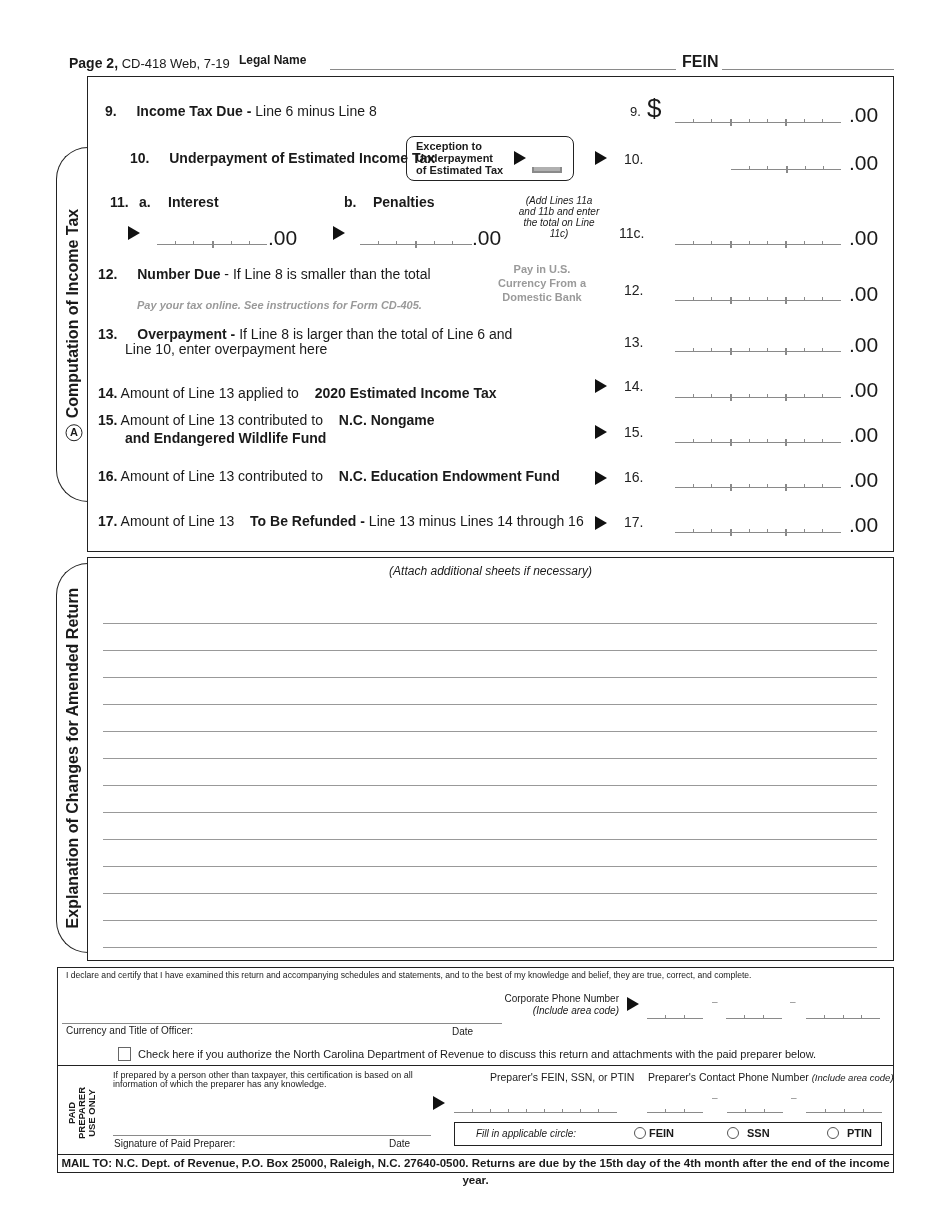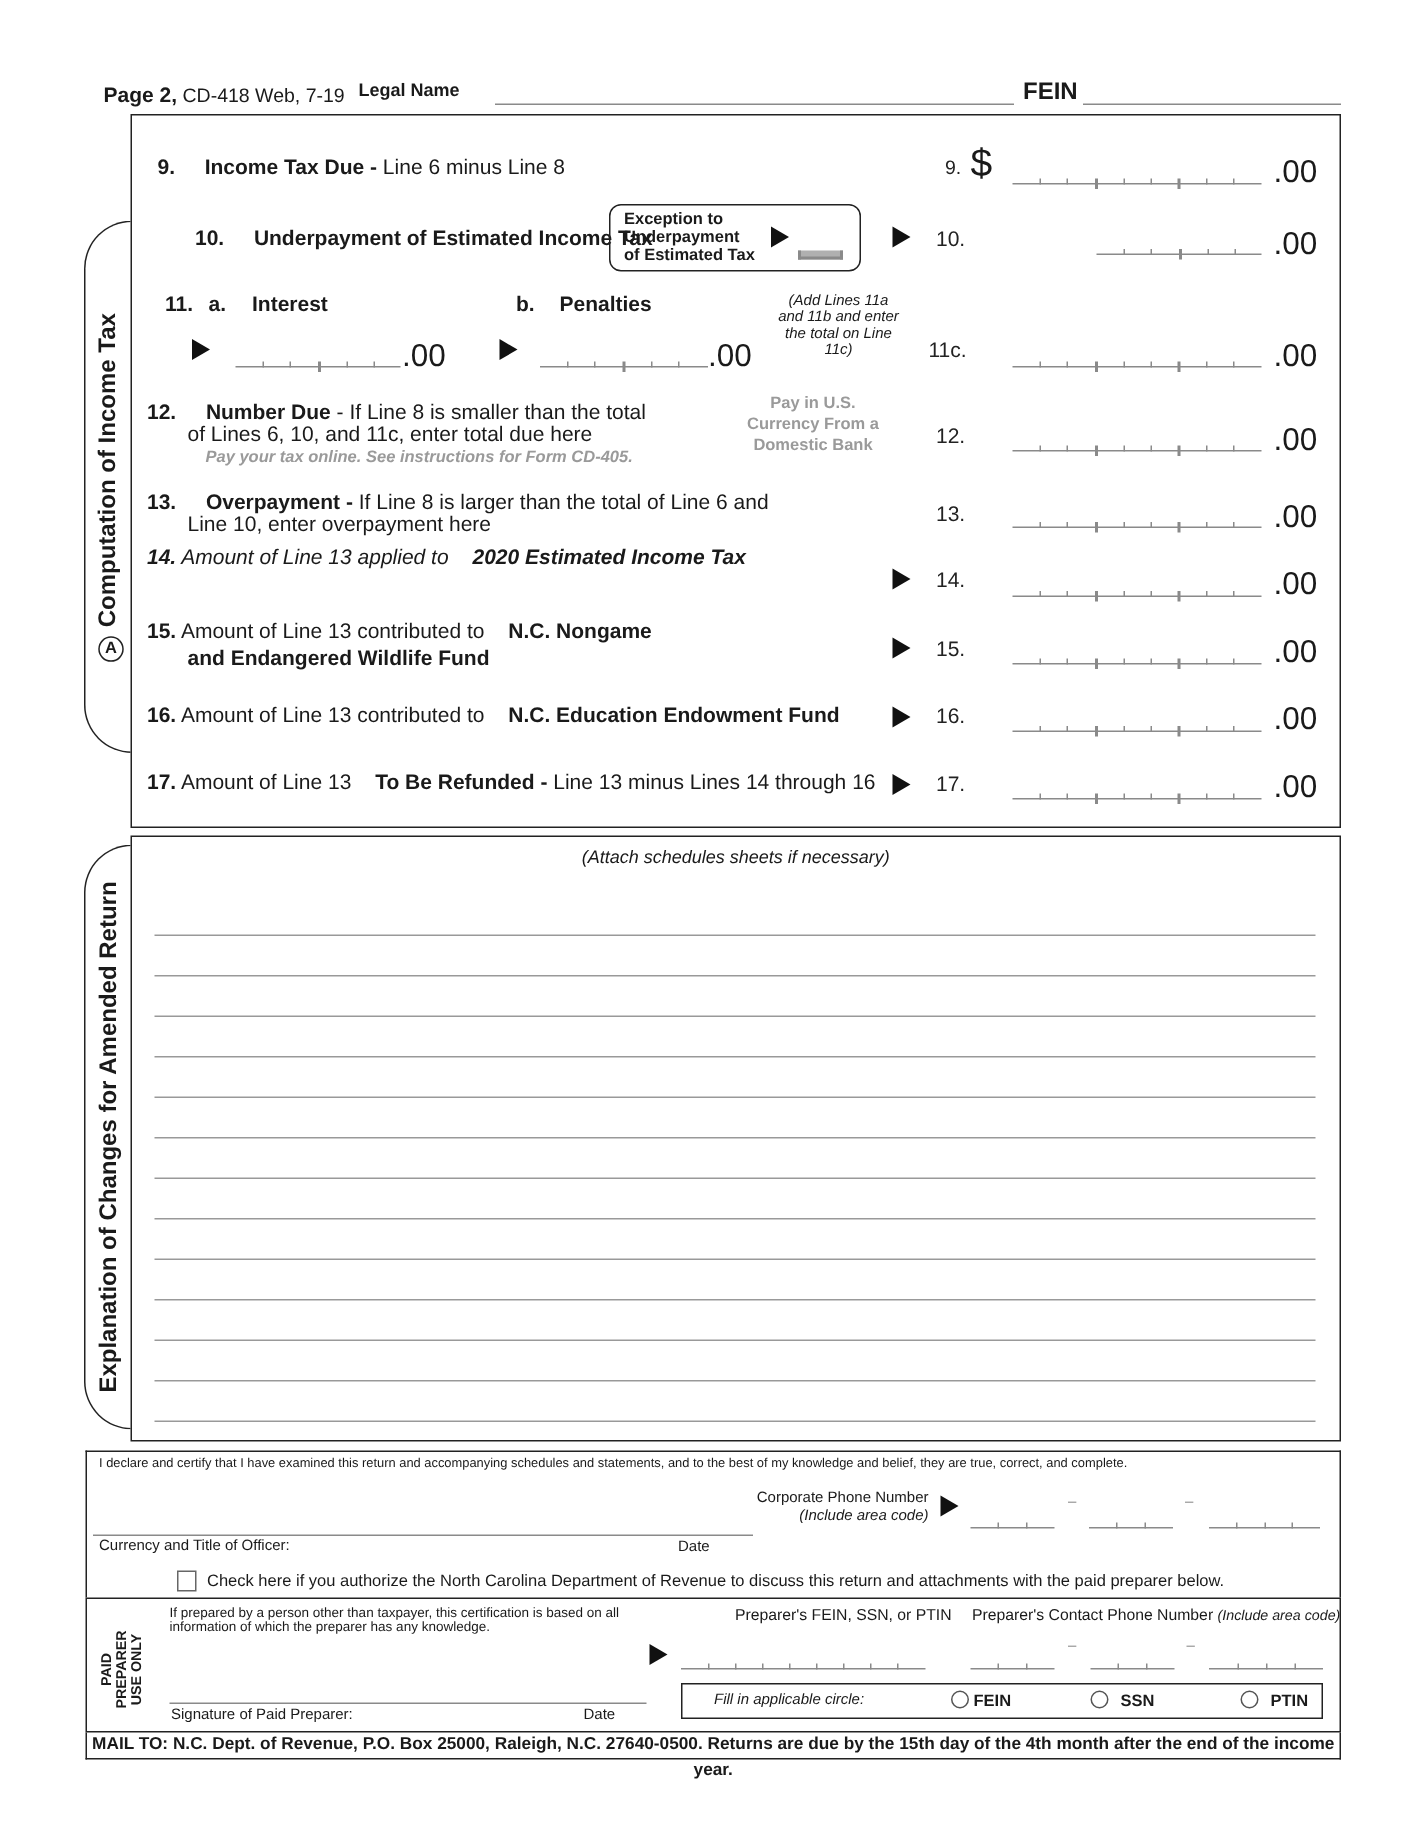--- a/index.html
+++ b/index.html
@@ -142,21 +142,20 @@
     <i style="left:74px"></i>
     <i style="left:92px"></i>
     <i class="comma" style="left:110px"></i>
     <i style="left:129px"></i>
     <i style="left:147px"></i>
   </div>
 <div class="abs cents" style="left:849px;top:226px;">.00</div>
 
 <div class="abs ln" style="left:98px;top:267px;">
   <span class="num">12.</span>&nbsp; <span class="b">Number Due</span><span> - If Line 8 is smaller than the total</span><br>
-  <span style="padding-left:27px">of Lines 6, 10, and 11c, enter total due here</span>
 </div>
 <div class="abs i b gray" style="left:125px;top:299px;font-size:11px;">Pay your tax online.  See instructions for Form CD-405.</div>
 <div class="abs note-12">Pay in U.S. Currency From a Domestic Bank</div>
 <div class="abs rnum" style="left:624px;top:282px;">12.</div>
 <div class="abs field" style="left:675px;top:294px;width:166px;">
     <i style="left:18px"></i>
     <i style="left:36px"></i>
     <i class="comma" style="left:55px"></i>
     <i style="left:74px"></i>
     <i style="left:92px"></i>
@@ -176,21 +175,21 @@
     <i style="left:36px"></i>
     <i class="comma" style="left:55px"></i>
     <i style="left:74px"></i>
     <i style="left:92px"></i>
     <i class="comma" style="left:110px"></i>
     <i style="left:129px"></i>
     <i style="left:147px"></i>
   </div>
 <div class="abs cents" style="left:849px;top:333px;">.00</div>
 
-<div class="abs ln" style="left:98px;top:364px;font-style:italic;"><span class="num">14.</span><span> Amount of Line 13 applied to </span><span class="b">2020 Estimated Income Tax</span></div>
+<div class="abs ln" style="left:98px;top:386px;"><span class="num">14.</span><span> Amount of Line 13 applied to </span><span class="b">2020 Estimated Income Tax</span></div>
 <div class="abs arrow" style="left:595px;top:379px;"></div>
 <div class="abs rnum" style="left:624px;top:378px;">14.</div>
 <div class="abs field" style="left:675px;top:391px;width:166px;">
     <i style="left:18px"></i>
     <i style="left:36px"></i>
     <i class="comma" style="left:55px"></i>
     <i style="left:74px"></i>
     <i style="left:92px"></i>
     <i class="comma" style="left:110px"></i>
     <i style="left:129px"></i>
@@ -243,21 +242,21 @@
     <i class="comma" style="left:110px"></i>
     <i style="left:129px"></i>
     <i style="left:147px"></i>
   </div>
 <div class="abs cents" style="left:849px;top:513px;">.00</div>
 
 <div class="abs tab tabB">
   <div class="vtext">Explanation of Changes for Amended Return</div>
 </div>
 <div class="abs box secB"></div>
-<div class="abs attach">(Attach schedules sheets if necessary)</div>
+<div class="abs attach">(Attach additional sheets if necessary)</div>
 <div class="abs expl-line" style="top:623px"></div>
 <div class="abs expl-line" style="top:650px"></div>
 <div class="abs expl-line" style="top:677px"></div>
 <div class="abs expl-line" style="top:704px"></div>
 <div class="abs expl-line" style="top:731px"></div>
 <div class="abs expl-line" style="top:758px"></div>
 <div class="abs expl-line" style="top:785px"></div>
 <div class="abs expl-line" style="top:812px"></div>
 <div class="abs expl-line" style="top:839px"></div>
 <div class="abs expl-line" style="top:866px"></div>

